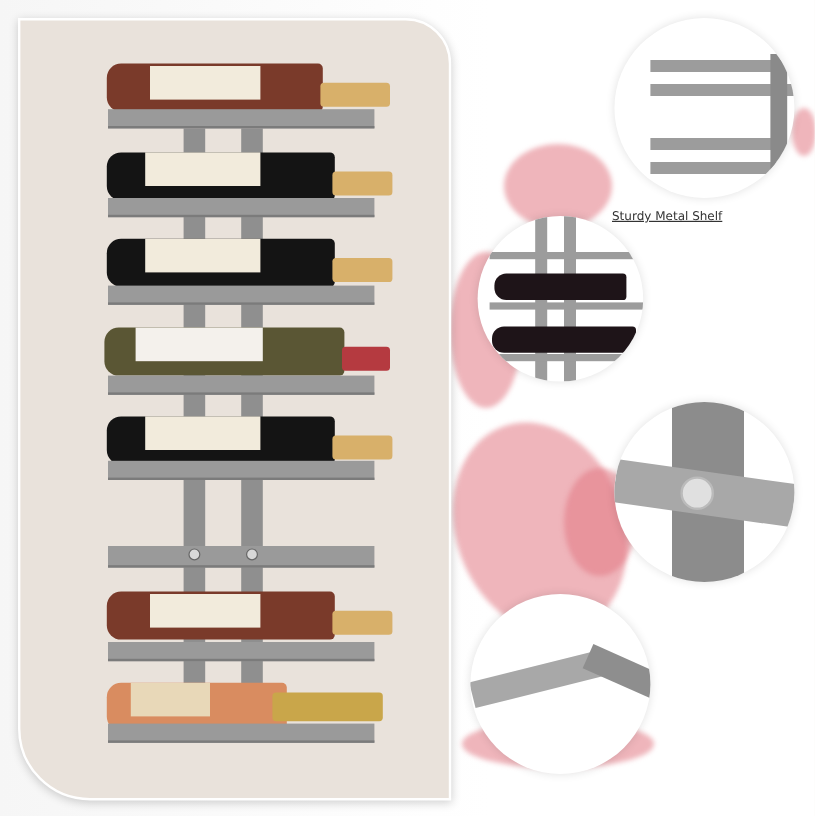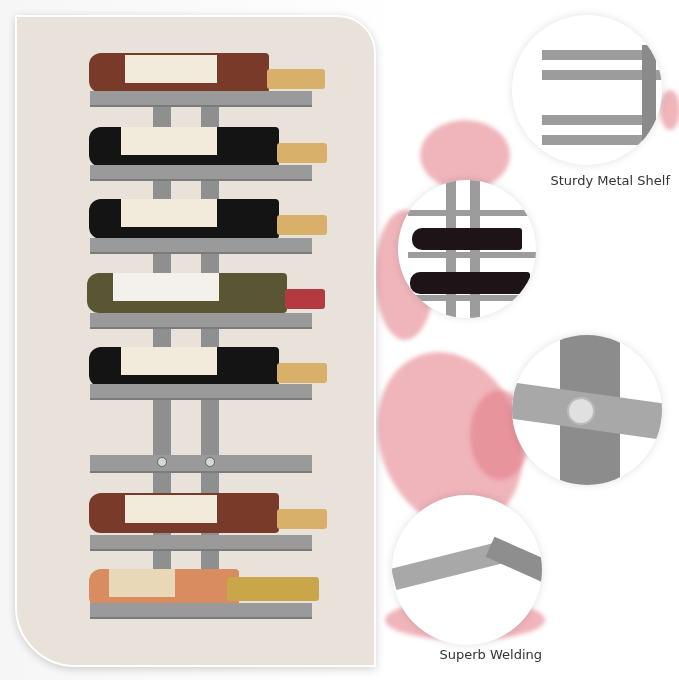--- a/index.html
+++ b/index.html
@@ -7,21 +7,21 @@
   .stage{position:absolute;inset:0;background:linear-gradient(90deg,#f6f6f6 0%,#ffffff 60%);}
   .main-panel{position:absolute;left:15px;top:15px;width:357px;height:648px;background:#e9e2db;border-top-right-radius:38px;border-bottom-left-radius:60px;box-shadow:0 2px 8px rgba(0,0,0,0.18);border:2px solid #fff;}
   .splash{position:absolute;border-radius:50%;background:rgba(226,120,132,0.55);filter:blur(2px);}
   .rack{position:absolute;left:0;top:0;width:100%;height:100%;}
   .post{position:absolute;width:18px;background:#8f8f8f;}
   .shelf{position:absolute;left:73px;width:222px;height:14px;background:#9a9a9a;border-bottom:2px solid #7b7b7b;}
   .bottle{position:absolute;height:40px;border-radius:12px 4px 4px 12px;}
   .label{position:absolute;top:4px;height:28px;background:#f2ebdc;}
   .neck{position:absolute;height:20px;border-radius:3px;}
   .feature{position:absolute;width:140px;height:140px;border-radius:50%;background:#fff;box-shadow:0 0 8px rgba(0,0,0,0.12);overflow:hidden;}
-  .caption{position:absolute;font-family:"DejaVu Sans",sans-serif;font-size:13px;color:#333;text-align:right;line-height:18px;}
+  .caption{position:absolute;font-family:"DejaVu Sans",sans-serif;font-size:10px;color:#333;text-align:left;line-height:18px;text-decoration:underline;}
   .bar{position:absolute;background:#9c9c9c;}
 </style>
 </head>
 <body>
 
 <div class="stage">
 
   <div class="splash" style="left:420px;top:120px;width:90px;height:70px;"></div>
   <div class="splash" style="left:375px;top:210px;width:60px;height:130px;"></div>
   <div class="splash" style="left:380px;top:350px;width:140px;height:180px;transform:rotate(-20deg);"></div>
@@ -97,15 +97,14 @@
   <div class="feature" style="left:512px;top:335px;width:150px;height:150px;">
     <div class="bar" style="left:48px;top:0;width:60px;height:150px;background:#8c8c8c;"></div>
     <div class="bar" style="left:0;top:58px;width:150px;height:36px;background:#a8a8a8;transform:rotate(8deg);"></div>
     <div style="position:absolute;left:55px;top:62px;width:24px;height:24px;border-radius:50%;background:#e0e0e0;border:2px solid #bbb;"></div>
   </div>
 
   <div class="feature" style="left:392px;top:495px;width:150px;height:150px;">
     <div class="bar" style="left:0;top:60px;width:110px;height:22px;background:#a8a8a8;transform:rotate(-14deg);"></div>
     <div class="bar" style="left:95px;top:55px;width:70px;height:22px;background:#8e8e8e;transform:rotate(24deg);"></div>
   </div>
-  <div class="caption" style="left:392px;top:646px;width:150px;">Superb Welding</div>
 
 </div>
 
 </body></html>

